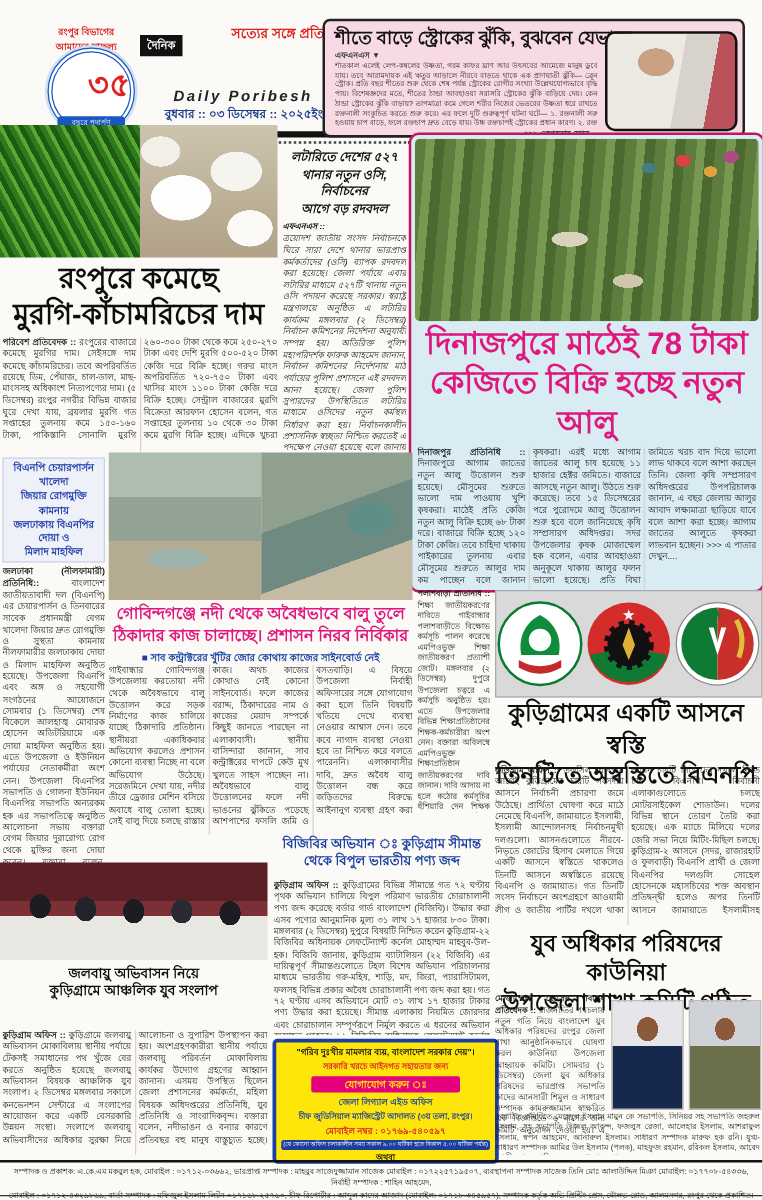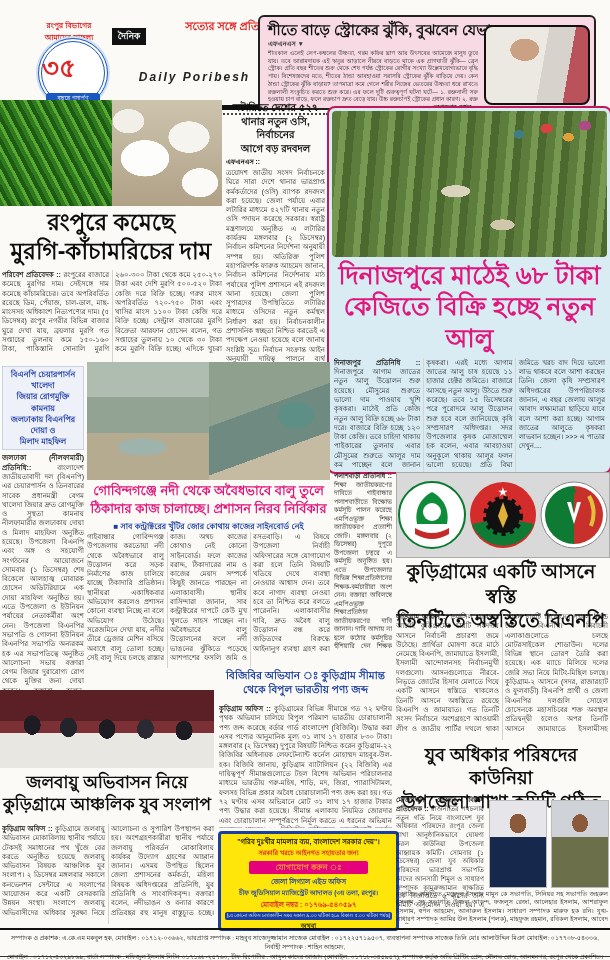--- a/index.html
+++ b/index.html
@@ -20,28 +20,29 @@
 <body>
 
 <div class="page">
 
   <div class="abs" style="left:24px;top:20px;width:90px;">
     <div style="font-size:7.5px;color:#d92323;font-weight:bold;text-align:center;">রংপুর বিভাগের</div>
     <div style="font-size:7.5px;color:#d92323;font-weight:bold;text-align:center;">আমাদের সাফল্য</div>
   </div>
 
   <div class="abs logo-circle" style="left:38px;top:38px;width:62px;height:62px;border:4px double #1b57c0;background:#fff;box-shadow:0 0 0 2px #cfe0f5;">
-    <div style="font-size:26px;font-weight:900;color:#e02323;text-align:left;margin-top:6px;">৩৫</div>
+    <div style="font-size:26px;font-weight:900;color:#e02323;text-align:right;margin-top:6px;">৩৫</div>
     <div style="background:#1b57c0;color:#fff;font-size:6px;text-align:center;border-radius:3px;margin:1px 4px 0 4px;">বছরে পদার্পণ</div>
   </div>
 
   <div class="abs" style="left:150px;top:18px;width:160px;text-align:center;font-size:11px;font-weight:900;color:#e02020;">সত্যের সঙ্গে প্রতিদিন</div>
 
   <div class="abs" style="left:112px;top:28px;width:34px;background:#111;color:#fff;font-size:9px;font-weight:bold;text-align:center;padding:1px 0;">দৈনিক</div>
   <div class="abs" style="left:112px;top:70px;width:165px;text-align:center;font-size:12px;font-weight:bold;font-style:italic;color:#222;letter-spacing:2px;">Daily Poribesh</div>
+  <div class="abs" style="left:95px;top:84px;width:200px;text-align:center;font-size:9.5px;font-weight:bold;color:#1a3c8f;">বুধবার :: ০৩ ডিসেম্বর :: ২০২৫ইং</div>
 
   <div class="abs" style="left:8px;top:94px;width:320px;display:flex;align-items:center;gap:8px;">
     <div class="bar" style="flex:1;"></div>
     <div style="font-size:16px;font-weight:900;color:#111;">শেষের পাতা</div>
     <div class="bar" style="flex:1;"></div>
   </div>
   <div class="abs dotted" style="left:8px;top:112px;width:320px;height:1px;"></div>
 
   <div class="abs" style="left:258px;top:15px;width:334px;height:91px;background:#f7dae4;border:2px solid #222;border-radius:6px;">
     <div style="font-size:14.5px;font-weight:900;color:#111;text-align:left;padding:2px 6px 0 8px;">শীতে বাড়ে স্ট্রোকের ঝুঁকি, বুঝবেন যেভাবে</div>
@@ -66,38 +67,38 @@
 
   <div class="abs hl" style="left:0px;top:208px;width:222px;font-size:23px;line-height:1.25;color:#0d0d0d;">রংপুরে কমেছে
 মুরগি-কাঁচামরিচের দাম</div>
   <div class="abs" style="left:2px;top:270px;width:220px;height:92px;">
     <div class="body-text cols2" style="height:92px;">
       <span class="byline">পরিবেশ প্রতিবেদক ::</span>
       <span>রংপুরের বাজারে কমেছে মুরগির দাম। সেইসঙ্গে দাম কমেছে কাঁচামরিচের। তবে অপরিবর্তিত রয়েছে ডিম, পেঁয়াজ, চাল-ডাল, মাছ-মাংসসহ অধিকাংশ নিত্যপণ্যের দাম। (৫ ডিসেম্বর) রংপুর নগরীর বিভিন্ন বাজার ঘুরে দেখা যায়, ব্রয়লার মুরগি গত সপ্তাহের তুলনায় কমে ১৫০-১৬০ টাকা, পাকিস্তানি সোনালি মুরগি ২৬০-৩০০ টাকা থেকে কমে ২৫০-২৭০ টাকা এবং দেশি মুরগি ৫০০-৫২০ টাকা কেজি দরে বিক্রি হচ্ছে। গরুর মাংস অপরিবর্তিত ৭২০-৭৫০ টাকা এবং খাসির মাংস ১১০০ টাকা কেজি দরে বিক্রি হচ্ছে। সেন্ট্রাল বাজারের মুরগি বিক্রেতা আরফান হোসেন বলেন, গত সপ্তাহের তুলনায় ১০ থেকে ৩০ টাকা কমে মুরগি বিক্রি হচ্ছে। এদিকে খুচরা বাজারে প্রতিকেজি কাঁচামরিচ মানভেদে ৫০-৭০ টাকায় বিক্রি হচ্ছে। গত সপ্তাহে যা ছিল ৮০-১০০ টাকা। এছাড়া পেঁয়াজ ৬০ থেকে ১০০ টাকা, নতুন আলু ৬০-৬৫ টাকা, পুরাতন আলু ২৫-৩০ টাকা, মিষ্টি কুমড়া ৪০ টাকা, ফুলকপি ৪০-৫০ টাকা, মুলা ৩০-৩৫ টাকা কেজি দরে বিক্রি হচ্ছে। &gt;&gt;&gt; এ পাতার দেখুন....</span>
     </div>
   </div>
 
-  <div class="abs" style="left:226px;top:101px;width:99px;height:250px;">
+  <div class="abs" style="left:226px;top:120px;width:99px;height:250px;font-style:italic;">
     <div class="hl" style="font-size:10px;line-height:1.35;color:#0d0d0d;">লটারিতে দেশের ৫২৭
 থানার নতুন ওসি, নির্বাচনের
 আগে বড় রদবদল</div>
     <div style="font-size:6.5px;font-weight:bold;margin-top:2px;">এফএনএস ::</div>
     <div class="body-text" style="height:195px;">ত্রয়োদশ জাতীয় সংসদ নির্বাচনকে ঘিরে সারা দেশে থানার ভারপ্রাপ্ত কর্মকর্তাদের (ওসি) ব্যাপক রদবদল করা হয়েছে। জেলা পর্যায়ে এবার লটারির মাধ্যমে ৫২৭টি থানায় নতুন ওসি পদায়ন করেছে সরকার। স্বরাষ্ট্র মন্ত্রণালয়ে অনুষ্ঠিত এ লটারির কার্যক্রম মঙ্গলবার (২ ডিসেম্বর) নির্বাচন কমিশনের নির্দেশনা অনুযায়ী সম্পন্ন হয়। অতিরিক্ত পুলিশ মহাপরিদর্শক ফারুক আহমেদ জানান, নির্বাচন কমিশনের নির্দেশনায় মাঠ পর্যায়ের পুলিশ প্রশাসনে এই রদবদল আনা হয়েছে। জেলা পুলিশ সুপারদের উপস্থিতিতে লটারির মাধ্যমে ওসিদের নতুন কর্মস্থল নির্ধারণ করা হয়। নির্বাচনকালীন প্রশাসনিক স্বচ্ছতা নিশ্চিত করতেই এ পদক্ষেপ নেওয়া হয়েছে বলে জানায় সংশ্লিষ্ট সূত্র। নির্বাচন সংক্রান্ত আইন অনুযায়ী দায়িত্ব পালনে ব্যর্থ কর্মকর্তাদের বিরুদ্ধে ব্যবস্থা নেওয়ারও হুঁশিয়ারি দেওয়া হয়। &gt;&gt;&gt; এ পাতার দেখুন....</div>
   </div>
 
   <div class="abs" style="left:327px;top:106px;width:281px;height:364px;border:2px solid #c2185b;border-radius:8px;background:#d9ecf4;overflow:hidden;">
     <div class="photo" style="margin:3px;height:146px;border-radius:4px;background:
       radial-gradient(10px 8px at 78% 12%,#d8433f 0 60%,rgba(0,0,0,0) 61%),
       radial-gradient(9px 7px at 86% 18%,#e0a13a 0 60%,rgba(0,0,0,0) 61%),
       radial-gradient(9px 7px at 68% 16%,#3f7f84 0 60%,rgba(0,0,0,0) 61%),
       radial-gradient(10px 8px at 92% 10%,#b04a86 0 60%,rgba(0,0,0,0) 61%),
       radial-gradient(24px 10px at 45% 55%,#d9d2bd 0 60%,rgba(0,0,0,0) 61%),
       radial-gradient(20px 9px at 62% 78%,#cfc6ab 0 60%,rgba(0,0,0,0) 61%),
       repeating-linear-gradient(95deg,#5d7d3c 0 9px,#769850 9px 16px,#4c6a30 16px 24px);"></div>
-    <div class="hl" style="font-size:25px;line-height:1.25;color:#e0187d;margin-top:2px;">দিনাজপুরে মাঠেই ৬৮ টাকা
+    <div class="hl" style="font-size:25px;line-height:1.25;color:#e0187d;margin-top:2px;">দিনাজপুরে মাঠেই 78 টাকা
 কেজিতে বিক্রি হচ্ছে নতুন আলু</div>
     <div style="margin:4px 5px 0 5px;">
       <div class="body-text cols3" style="height:128px;">
         <span class="byline">দিনাজপুর প্রতিনিধি ::</span>
         <span>দিনাজপুরে আগাম জাতের নতুন আলু উত্তোলন শুরু হয়েছে। মৌসুমের শুরুতে ভালো দাম পাওয়ায় খুশি কৃষকরা। মাঠেই প্রতি কেজি নতুন আলু বিক্রি হচ্ছে ৬৮ টাকা দরে। বাজারে বিক্রি হচ্ছে ১২০ টাকা কেজি। তবে চাহিদা থাকায় পাইকারের তুলনায় এবার মৌসুমের শুরুতে আলুর দাম কম পাচ্ছেন বলে জানান কৃষকরা। এরই মধ্যে আগাম জাতের আলু চাষ হয়েছে ১১ হাজার হেক্টর জমিতে। বাজারে আসছে নতুন আলু। উঠতে শুরু করেছে। তবে ১৫ ডিসেম্বরের পরে পুরোদমে আলু উত্তোলন শুরু হবে বলে জানিয়েছে কৃষি সম্প্রসারণ অধিদপ্তর। সদর উপজেলার কৃষক মোজাম্মেল হক বলেন, এবার আবহাওয়া অনুকূলে থাকায় আলুর ফলন ভালো হয়েছে। প্রতি বিঘা জমিতে খরচ বাদ দিয়ে ভালো লাভ থাকবে বলে আশা করছেন তিনি। জেলা কৃষি সম্প্রসারণ অধিদপ্তরের উপপরিচালক জানান, এ বছর জেলায় আলুর আবাদ লক্ষ্যমাত্রা ছাড়িয়ে যাবে বলে আশা করা হচ্ছে। আগাম জাতের আলুতে কৃষকরা লাভবান হচ্ছেন। &gt;&gt;&gt; এ পাতার দেখুন....</span>
       </div>
     </div>
   </div>
 
   <div class="abs" style="left:2px;top:366px;width:82px;height:330px;">
@@ -164,42 +165,42 @@
     </div>
   </div>
 
   <div class="abs photo" style="left:0px;top:690px;width:214px;height:78px;background:
      radial-gradient(14px 16px at 15% 45%,#1c1c22 0 60%,rgba(0,0,0,0) 61%),
      radial-gradient(14px 16px at 32% 48%,#23232b 0 60%,rgba(0,0,0,0) 61%),
      radial-gradient(14px 16px at 50% 50%,#1c1c22 0 60%,rgba(0,0,0,0) 61%),
      radial-gradient(14px 16px at 68% 50%,#2a2a33 0 60%,rgba(0,0,0,0) 61%),
      radial-gradient(14px 16px at 86% 52%,#1c1c22 0 60%,rgba(0,0,0,0) 61%),
      linear-gradient(180deg,#5a2026 0 40%,#7a3034 40% 55%,#e9e7e2 55% 100%);"></div>
-  <div class="abs hl" style="left:0px;top:772px;width:214px;font-size:17px;line-height:1.3;color:#0d0d0d;">জলবায়ু অভিবাসন নিয়ে
+  <div class="abs hl" style="left:0px;top:772px;width:214px;font-size:11px;line-height:1.3;color:#0d0d0d;">জলবায়ু অভিবাসন নিয়ে
 কুড়িগ্রামে আঞ্চলিক যুব সংলাপ</div>
   <div class="abs" style="left:2px;top:824px;width:212px;height:100px;">
     <div class="body-text cols2" style="height:100px;">
       <span class="byline">কুড়িগ্রাম অফিস ::</span>
       <span>কুড়িগ্রামে জলবায়ু অভিবাসন মোকাবিলায় স্থানীয় পর্যায়ে টেকসই সমাধানের পথ খুঁজে বের করতে অনুষ্ঠিত হয়েছে জলবায়ু অভিবাসন বিষয়ক আঞ্চলিক যুব সংলাপ। ২ ডিসেম্বর মঙ্গলবার সকালে কনভেনশন সেন্টারে এ সংলাপের আয়োজন করে একটি বেসরকারি উন্নয়ন সংস্থা। সংলাপে জলবায়ু অভিবাসীদের অধিকার সুরক্ষা নিয়ে আলোচনা ও সুপারিশ উপস্থাপন করা হয়। অংশগ্রহণকারীরা স্থানীয় পর্যায়ে জলবায়ু পরিবর্তন মোকাবিলায় কার্যকর উদ্যোগ গ্রহণের আহ্বান জানান। এসময় উপস্থিত ছিলেন জেলা প্রশাসনের কর্মকর্তা, মহিলা বিষয়ক অধিদপ্তরের প্রতিনিধি, যুব প্রতিনিধি ও সাংবাদিকবৃন্দ। বক্তারা বলেন, নদীভাঙন ও বন্যার কারণে প্রতিবছর বহু মানুষ বাস্তুচ্যুত হচ্ছে। এদের পুনর্বাসনে সমন্বিত উদ্যোগ প্রয়োজন। &gt;&gt;&gt; এ পাতার দেখুন....</span>
     </div>
   </div>
 
   <div class="abs hl" style="left:218px;top:668px;width:175px;font-size:10.5px;line-height:1.35;color:#1b3fa0;">বিজিবির অভিযান ঃ কুড়িগ্রাম সীমান্ত
 থেকে বিপুল ভারতীয় পণ্য জব্দ</div>
   <div class="abs" style="left:219px;top:704px;width:173px;height:124px;">
     <div class="body-text" style="height:124px;">
       <span class="byline">কুড়িগ্রাম অফিস ::</span>
       <span>কুড়িগ্রামের বিভিন্ন সীমান্তে গত ৭২ ঘণ্টায় পৃথক অভিযান চালিয়ে বিপুল পরিমাণ ভারতীয় চোরাচালানী পণ্য জব্দ করেছে বর্ডার গার্ড বাংলাদেশ (বিজিবি)। উদ্ধার করা এসব পণ্যের আনুমানিক মূল্য ৩১ লাখ ১৭ হাজার ৮৩০ টাকা। মঙ্গলবার (২ ডিসেম্বর) দুপুরে বিষয়টি নিশ্চিত করেন কুড়িগ্রাম-২২ বিজিবির অধিনায়ক লেফটেন্যান্ট কর্নেল মোহাম্মদ মাহবুব-উল-হক। বিজিবি জানায়, কুড়িগ্রাম ব্যাটালিয়ন (২২ বিজিবি) এর দায়িত্বপূর্ণ সীমান্তগুলোতে টহল বিশেষ অভিযান পরিচালনার মাধ্যমে ভারতীয় গরু-মহিষ, শাড়ি, মদ, জিরা, প্যারাসিটামল, ফলসহ বিভিন্ন প্রকার অবৈধ চোরাচালানী পণ্য জব্দ করা হয়। গত ৭২ ঘণ্টায় এসব অভিযানে মোট ৩১ লাখ ১৭ হাজার টাকার পণ্য উদ্ধার করা হয়েছে। সীমান্ত এলাকায় নিয়মিত জোরদার এবং চোরাচালান সম্পূর্ণরূপে নির্মূল করতে এ ধরনের অভিযান অব্যাহত থাকবে। ২২ বিজিবির অধিনায়ক লেফটেন্যান্ট কর্নেল মোহাম্মদ মাহবুব-উল-হক বলেন, সকল প্রকার চোরাচালান রোধে বিজিবি সর্বদা তৎপর রয়েছে। &gt;&gt;&gt; এ পাতার দেখুন....</span>
     </div>
   </div>
 
   <div class="abs" style="left:218px;top:831px;width:175px;height:94px;background:#ffe60a;border:3px solid #1b3fa0;border-radius:4px;overflow:hidden;">
     <div style="font-size:7px;font-weight:900;text-align:center;color:#111;margin-top:2px;">"গরিব দুঃখীর মামলার ব্যয়, বাংলাদেশ সরকার দেয়"।</div>
     <div style="font-size:6.5px;font-weight:bold;text-align:center;color:#d92323;">সরকারি খরচে আইনগত সহায়তার জন্য</div>
-    <div style="background:#e5007d;color:#ffe60a;font-size:8px;font-weight:400;text-align:center;margin:2px 28px;border-radius:2px;">যোগাযোগ করুন ঃ</div>
+    <div style="background:#e5007d;color:#ffe60a;font-size:8px;font-weight:700;text-align:center;margin:2px 28px;border-radius:2px;">যোগাযোগ করুন ঃ</div>
     <div style="font-size:7px;font-weight:900;text-align:center;color:#1b3fa0;">জেলা লিগ্যাল এইড অফিস</div>
     <div style="font-size:6.5px;font-weight:bold;text-align:center;color:#1b3fa0;">চীফ জুডিসিয়াল ম্যাজিস্ট্রেট আদালত (৩য় তলা, রংপুর।</div>
     <div style="font-size:7px;font-weight:900;text-align:center;color:#d92323;">মোবাইল নম্বর : ০১৭৬৯-৫৪০৫৯৭</div>
     <div style="background:#1b3fa0;color:#fff;font-size:4.8px;text-align:center;margin:1px 4px;border-radius:2px;">(যে কোনো অফিস চলাকালীন সময় সকাল ৯.০০ ঘটিকা হতে বিকাল ৫.০০ ঘটিকা পর্যন্ত)</div>
     <div style="font-size:6.5px;font-weight:900;text-align:center;color:#111;">অথবা</div>
 
   </div>
 
   <div class="abs hl" style="left:394px;top:744px;width:214px;font-size:18px;line-height:1.3;color:#0d0d0d;">যুব অধিকার পরিষদের কাউনিয়া
 উপজেলা শাখা কমিটি গঠিত</div>

